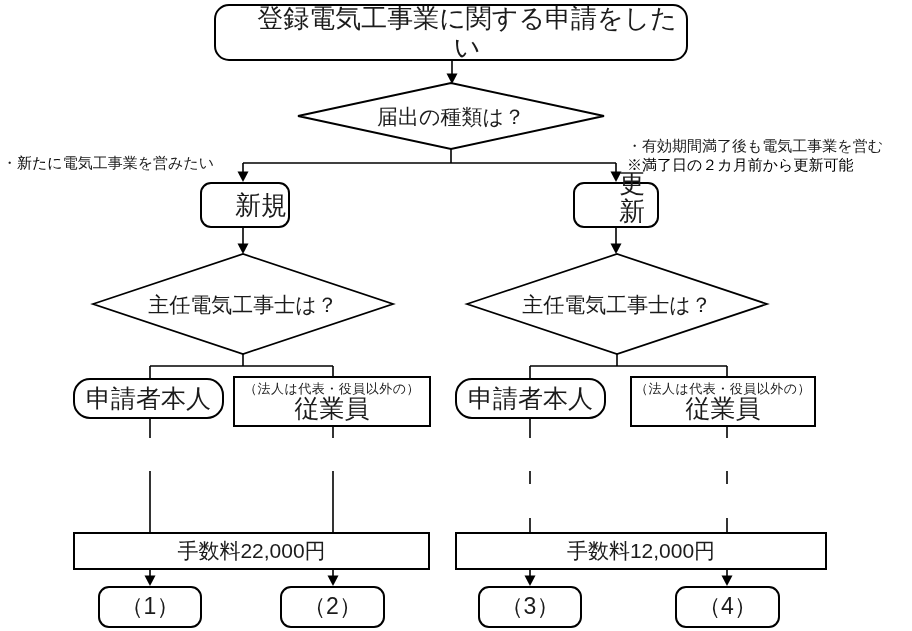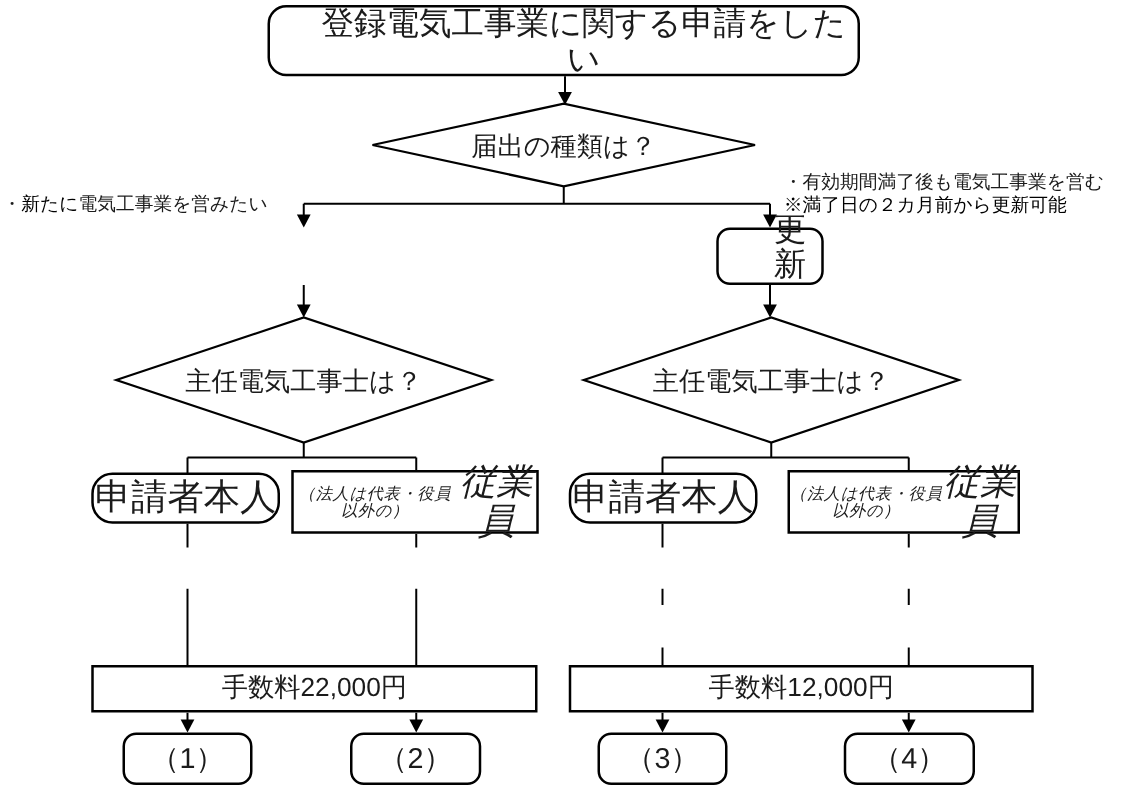--- a/index.html
+++ b/index.html
@@ -7,24 +7,24 @@
   .stage{position:relative;width:912px;height:631px;background:#fff;overflow:hidden;}
   .layer{position:absolute;left:0;top:0;width:912px;height:631px;}
   svg.layer{z-index:0;}
   .node{position:absolute;z-index:1;box-sizing:border-box;background:#fff;border:2px solid #000;
         display:flex;align-items:center;justify-content:center;text-align:center;line-height:1.1;}
   .rounded{border-radius:15px;}
   .rounded-sm{border-radius:11px;}
   .dlabel{position:absolute;z-index:1;display:flex;align-items:center;justify-content:center;
           text-align:center;background:transparent;}
   .note{position:absolute;z-index:2;white-space:nowrap;}
-  .stack{display:flex;flex-direction:row;align-items:center;justify-content:center;line-height:1.05;font-style:italic;}
+  .stack{display:flex;flex-direction:column;align-items:center;justify-content:center;line-height:1.05;}
   .small-note{font-size:13px;letter-spacing:0.5px;}
   b{font-weight:400;color:#000;}
-  .f26{font-size:26px;padding-left:32px;} .f25{font-size:29px;border-radius:17px;} .f24{font-size:21px;font-family:Liberation Serif, serif;}
+  .f26{font-size:26px;padding-left:32px;} .f25{font-size:25px;border-radius:17px;} .f24{font-size:21px;font-family:Liberation Serif, serif;}
   .f23{font-size:23px;} .f21{font-size:21px;} .f15{font-size:15px;}
   line,polygon.diamond{stroke:#000;}
 </style>
 </head>
 <body>
 
 <div class="stage">
 
   <svg class="layer" viewBox="0 0 912 631">
     <g stroke="#000" stroke-width="1.6">
@@ -93,20 +93,23 @@
   <div class="dlabel f24" style="left:467px;top:286px;width:300px;height:37px;">主任電気工事士は？</div>
 
   <div class="note f15" style="left:2px;top:154px;">
     <span>・</span><b>新たに</b><span>電気工事業を営みたい</span>
   </div>
   <div class="note f15" style="left:627px;top:136px;line-height:19px;">
     <div>・有効期間満了後も電気工事業を営む</div>
     <div><b>※満了日の２カ月前から更新可能</b></div>
   </div>
 
+  <div class="node rounded-sm f26" style="left:200px;top:182px;width:90px;height:46px;">
+    <span>新規</span>
+  </div>
   <div class="node rounded-sm f26" style="left:573px;top:182px;width:86px;height:46px;align-items:flex-end;">
     <span>更新</span>
   </div>
 
   <div class="node f25" style="left:73px;top:378px;width:151px;height:41px;">
     <span>申請者本人</span>
   </div>
   <div class="node stack" style="left:233px;top:376px;width:198px;height:51px;">
     <span class="small-note">（法人は代表・役員以外の）</span>
     <span class="f25">従業員</span>

